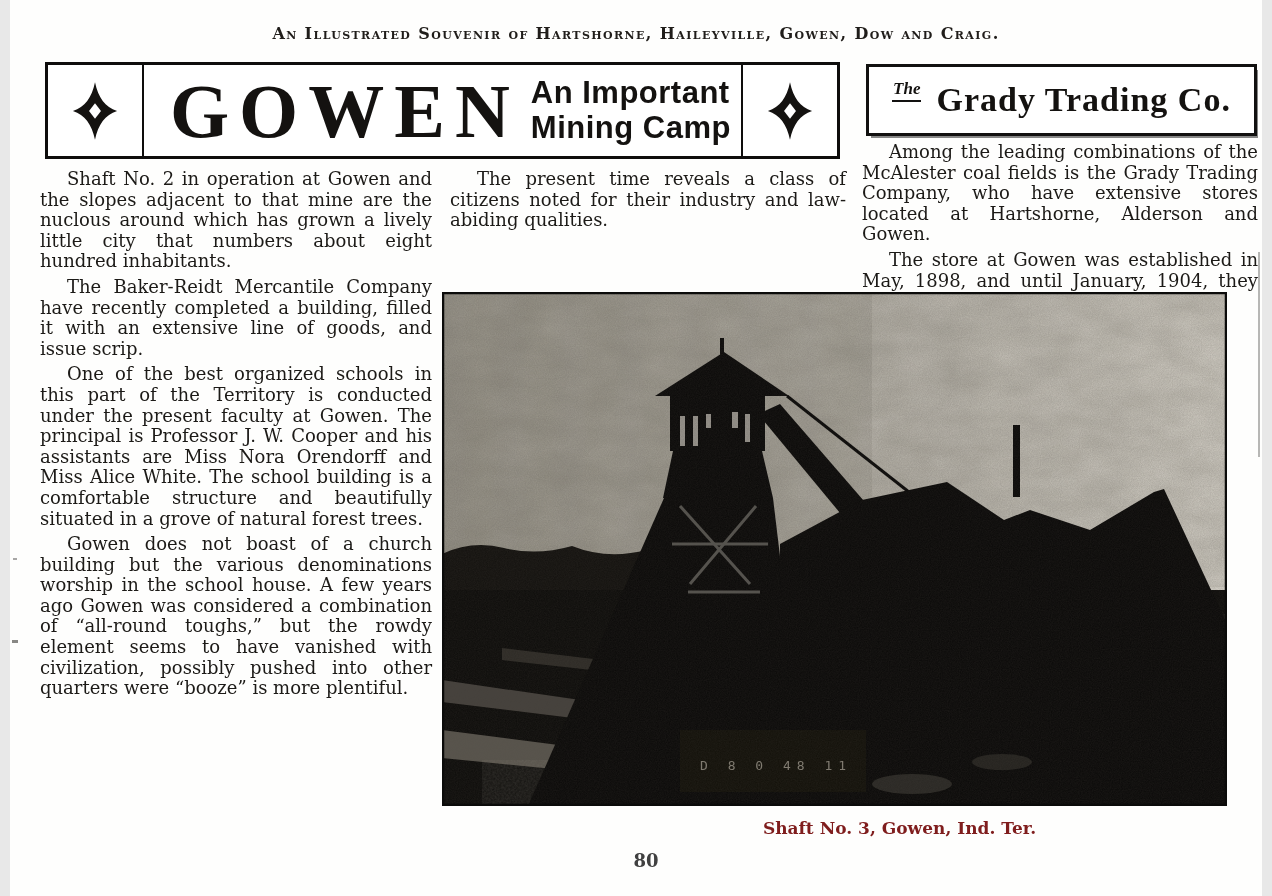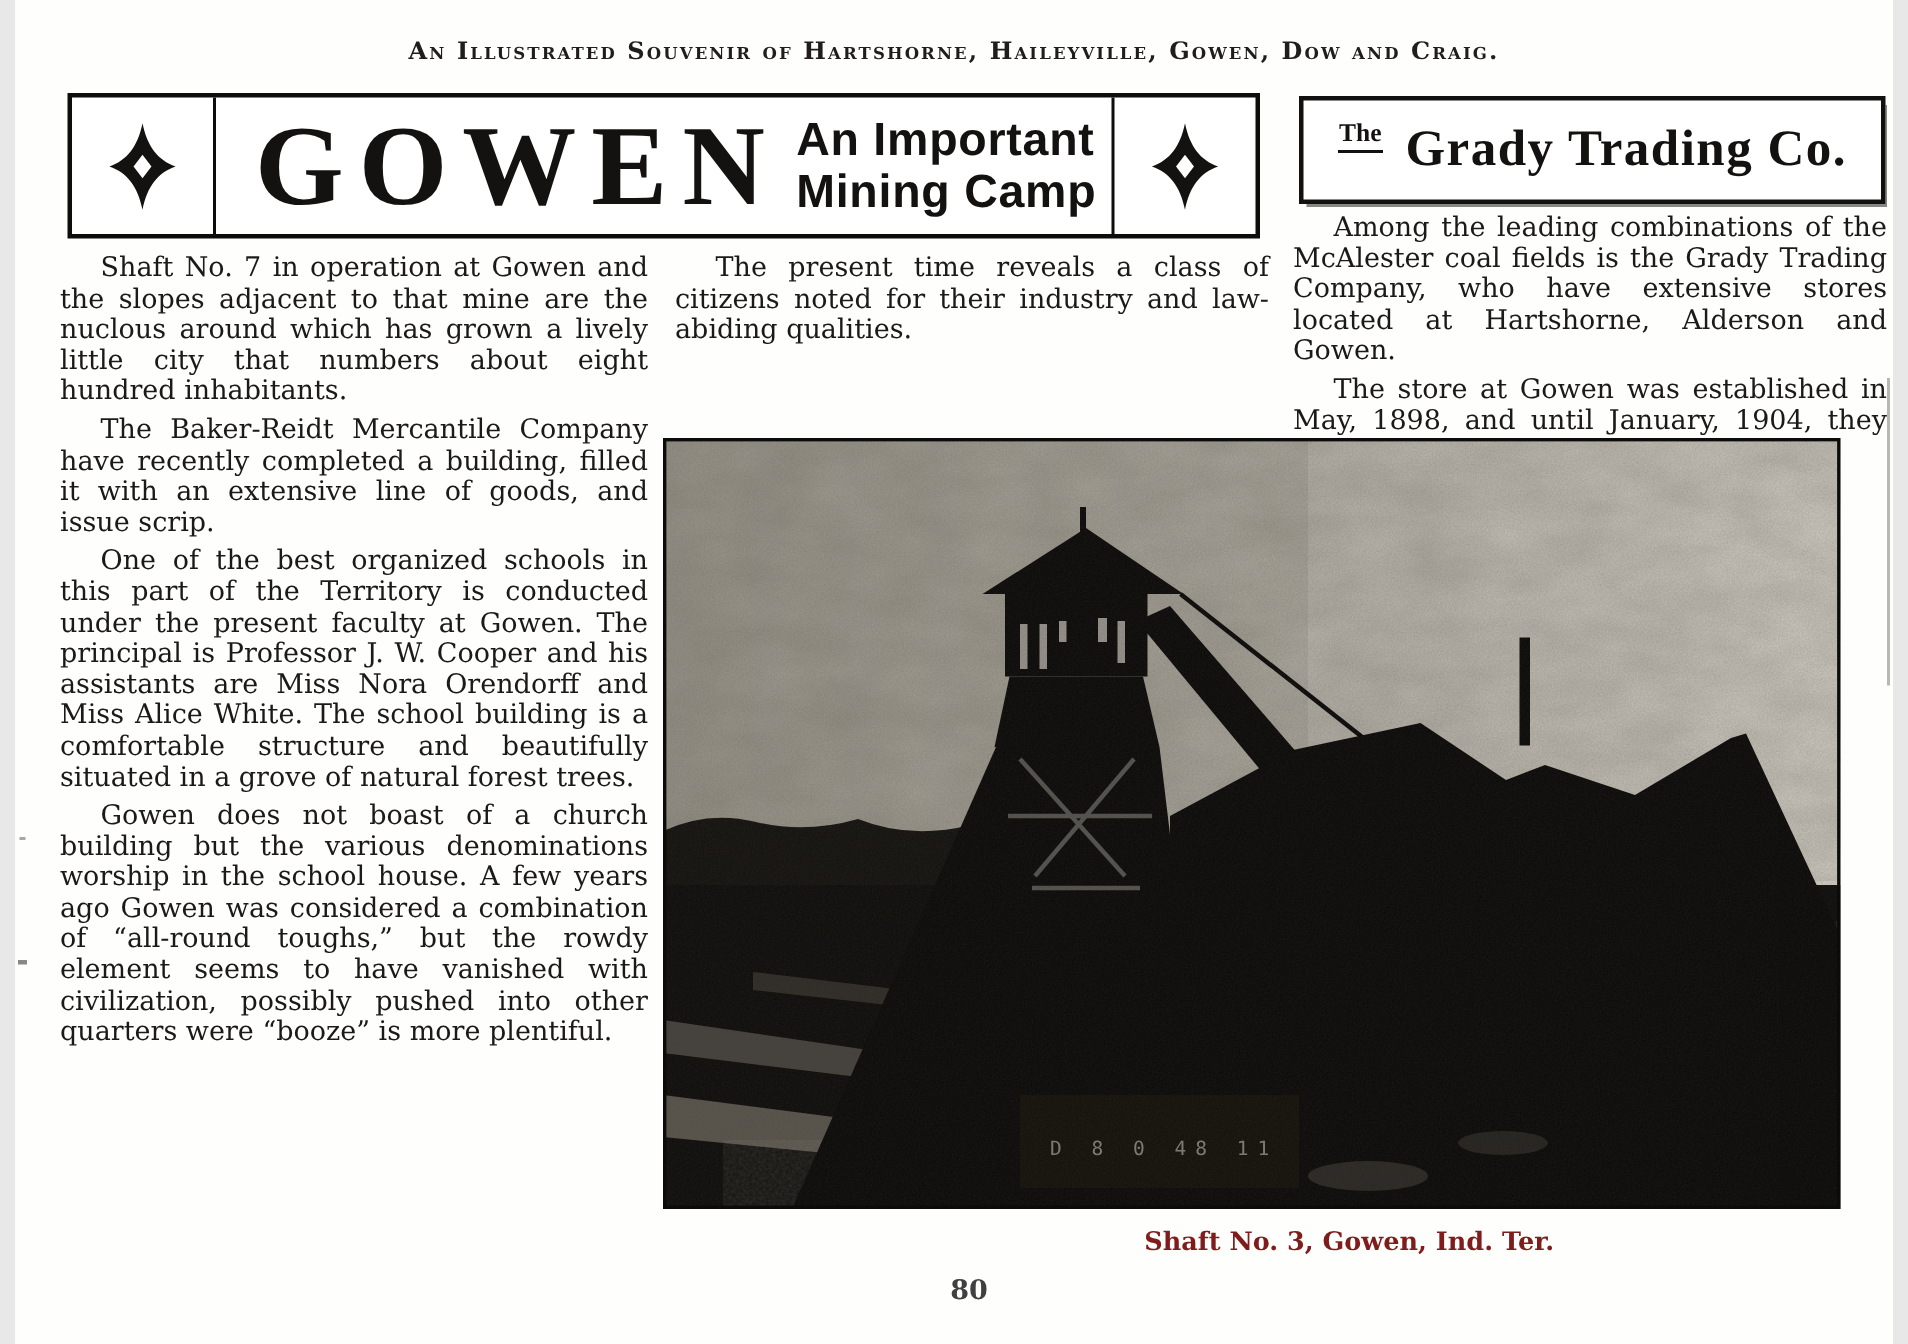--- a/index.html
+++ b/index.html
@@ -36,21 +36,21 @@
   
   .grady-box {
     position:absolute; left:856px; top:64px; width:391px; height:72px;
     border:3px solid #121110; box-sizing:border-box; background:#fff;
     display:flex; align-items:center; justify-content:center;
     box-shadow:3px 4px 0 -2px rgba(15,15,15,.5);
   }
   .grady-the {
     font-family:"Liberation Serif", serif; font-weight:bold; font-size:17px;
     border-bottom:2px solid #121110; padding:0 1px 1px 1px; margin-right:15px;
-    transform:translateY(-10px); color:#141210;
+    transform:translateY(-10px); color:#141210;font-style:italic;
   }
   .grady-title {
     font-family:"Liberation Serif", serif; font-weight:bold; font-size:34px;
     letter-spacing:1px; color:#141210; white-space:nowrap;
   }
   
   .col { position:absolute; font-size:18px; line-height:20.6px; text-align:justify; color:#1c1a17; }
   .col p { margin:0 0 5px 0; text-indent:27px; }
   .col-left  { left:30px;  top:169px; width:392px; }
   .col-mid   { left:440px; top:169px; width:396px; }
@@ -99,21 +99,21 @@
       </svg>
     </div>
   </div>
 
   <div class="grady-box">
     <span class="grady-the">The</span>
     <span class="grady-title">Grady Trading Co.</span>
   </div>
 
   <div class="col col-left">
-    <p>Shaft No. 7 in operation at Gowen and the slopes adjacent to that mine are the nuclous around which has grown a lively little city that numbers about eight hundred inhabitants.</p>
+    <p>Shaft No. 2 in operation at Gowen and the slopes adjacent to that mine are the nuclous around which has grown a lively little city that numbers about eight hundred inhabitants.</p>
     <p>The Baker-Reidt Mercantile Company have recently completed a building, filled it with an extensive line of goods, and issue scrip.</p>
     <p>One of the best organized schools in this part of the Territory is conducted under the present faculty at Gowen. The principal is Professor J. W. Cooper and his assistants are Miss Nora Orendorff and Miss Alice White. The school building is a comfortable structure and beautifully situated in a grove of natural forest trees.</p>
     <p>Gowen does not boast of a church building but the various denominations worship in the school house. A few years ago Gowen was considered a combination of “all-round toughs,” but the rowdy element seems to have vanished with civilization, possibly pushed into other quarters were “booze” is more plentiful.</p>
   </div>
 
   <div class="col col-mid">
     <p>The present time reveals a class of citizens noted for their industry and law-abiding qualities.</p>
   </div>
 
   <div class="col col-right">

